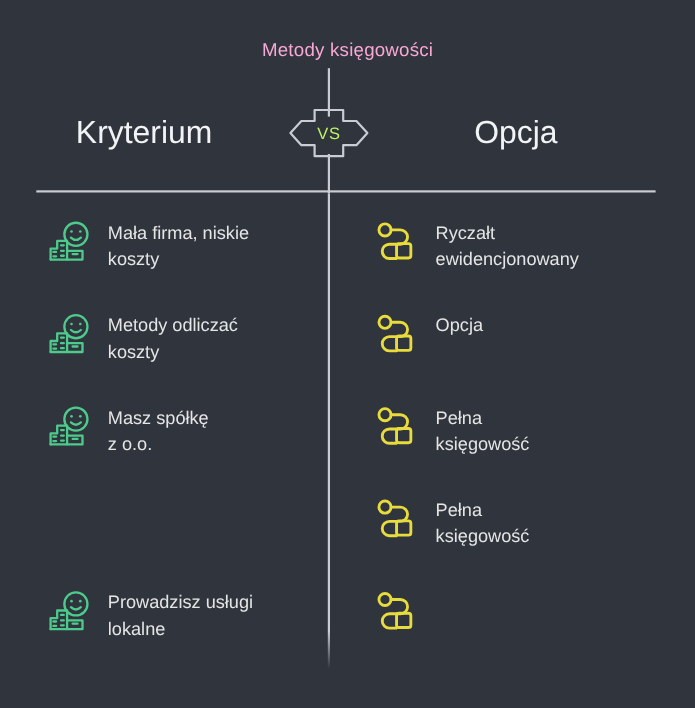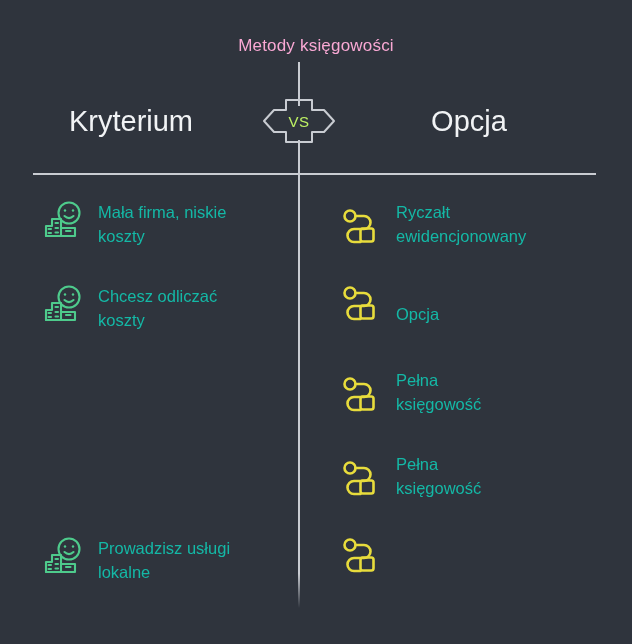--- a/index.html
+++ b/index.html
@@ -106,32 +106,32 @@
     height: 84px;
   }
   .cell {
     position: absolute;
     top: 0;
     display: flex;
     align-items: flex-start;
     gap: 12px;
   }
   .cell-left  { left: 42px;  width: 244px; }
-  .cell-right { left: 340px; width: 270px; align-items: flex-end; }
+  .cell-right { left: 340px; width: 270px; }
 
   .icon-wrap {
     flex: 0 0 auto;
     width: 44px;
     height: 44px;
     margin-top: 2px;
   }
   .icon-wrap svg { display: block; }
 
   .cell-text {
-    color: #14b8a6;
+    color: #e5e5e5;
     font-size: 16.5px;
     line-height: 1.48;
     padding-top: 4px;
     white-space: pre-line;
   }
 </style>
 </head>
 <body>
 
 <div class="canvas">
@@ -202,86 +202,105 @@
               <circle cx="31" cy="12.5" r="1.2" fill="#4ecb8c" stroke="none"></circle>
               <path d="M22.5 18 q4.5 4.2 9 0"></path>
               <path d="M4 38 V28 H10 V21 H19 V38"></path>
               <path d="M19 30 H33 V38 H4"></path>
               <path d="M13.5 25 h2.5 M13.5 30 h2.5 M13.5 34.5 h2.5"></path>
               <path d="M24 33 h4.5"></path>
               <path d="M6.5 31 h2.5 M6.5 35 h2.5"></path>
             </g>
           </svg>
         </span>
-        <span class="cell-text">Chcesz odliczać
+        <span class="cell-text">Metody odliczać
 koszty</span>
       </div>
       <div class="cell cell-right">
         <span class="icon-wrap">
           <svg width="44" height="44" viewBox="0 0 44 44">
             <g fill="none" stroke="#e8dc3c" stroke-width="2.6" stroke-linecap="round" stroke-linejoin="round">
               <circle cx="10" cy="11" r="5.5"></circle>
               <path d="M15.5 11 H24 a6.5 6.5 0 0 1 0 13 H14 a6.5 6.5 0 0 0 0 13 H20.5"></path>
               <rect x="20.5" y="30.5" width="13" height="13" rx="2.2" transform="translate(0,-7)"></rect>
             </g>
           </svg>
         </span>
         <span class="cell-text">Opcja</span>
-      </div>
-    </div>
-
-    <div class="row">
-      <div class="cell cell-right">
-        <span class="icon-wrap">
-          <svg width="44" height="44" viewBox="0 0 44 44">
-            <g fill="none" stroke="#e8dc3c" stroke-width="2.6" stroke-linecap="round" stroke-linejoin="round">
-              <circle cx="10" cy="11" r="5.5"></circle>
-              <path d="M15.5 11 H24 a6.5 6.5 0 0 1 0 13 H14 a6.5 6.5 0 0 0 0 13 H20.5"></path>
-              <rect x="20.5" y="30.5" width="13" height="13" rx="2.2" transform="translate(0,-7)"></rect>
-            </g>
-          </svg>
-        </span>
-        <span class="cell-text">Pełna
-księgowość</span>
-      </div>
-    </div>
-
-    <div class="row">
-      <div class="cell cell-right">
-        <span class="icon-wrap">
-          <svg width="44" height="44" viewBox="0 0 44 44">
-            <g fill="none" stroke="#e8dc3c" stroke-width="2.6" stroke-linecap="round" stroke-linejoin="round">
-              <circle cx="10" cy="11" r="5.5"></circle>
-              <path d="M15.5 11 H24 a6.5 6.5 0 0 1 0 13 H14 a6.5 6.5 0 0 0 0 13 H20.5"></path>
-              <rect x="20.5" y="30.5" width="13" height="13" rx="2.2" transform="translate(0,-7)"></rect>
-            </g>
-          </svg>
-        </span>
-        <span class="cell-text">Pełna
-księgowość</span>
       </div>
     </div>
 
     <div class="row">
       <div class="cell cell-left">
         <span class="icon-wrap">
           <svg width="44" height="44" viewBox="0 0 44 44">
             <g fill="none" stroke="#4ecb8c" stroke-width="2.1" stroke-linecap="round" stroke-linejoin="round">
               <circle cx="27" cy="15" r="10.5"></circle>
               <circle cx="23" cy="12.5" r="1.2" fill="#4ecb8c" stroke="none"></circle>
               <circle cx="31" cy="12.5" r="1.2" fill="#4ecb8c" stroke="none"></circle>
               <path d="M22.5 18 q4.5 4.2 9 0"></path>
               <path d="M4 38 V28 H10 V21 H19 V38"></path>
               <path d="M19 30 H33 V38 H4"></path>
               <path d="M13.5 25 h2.5 M13.5 30 h2.5 M13.5 34.5 h2.5"></path>
               <path d="M24 33 h4.5"></path>
               <path d="M6.5 31 h2.5 M6.5 35 h2.5"></path>
             </g>
           </svg>
         </span>
+        <span class="cell-text">Masz spółkę
+z o.o.</span>
+      </div>
+      <div class="cell cell-right">
+        <span class="icon-wrap">
+          <svg width="44" height="44" viewBox="0 0 44 44">
+            <g fill="none" stroke="#e8dc3c" stroke-width="2.6" stroke-linecap="round" stroke-linejoin="round">
+              <circle cx="10" cy="11" r="5.5"></circle>
+              <path d="M15.5 11 H24 a6.5 6.5 0 0 1 0 13 H14 a6.5 6.5 0 0 0 0 13 H20.5"></path>
+              <rect x="20.5" y="30.5" width="13" height="13" rx="2.2" transform="translate(0,-7)"></rect>
+            </g>
+          </svg>
+        </span>
+        <span class="cell-text">Pełna
+księgowość</span>
+      </div>
+    </div>
+
+    <div class="row">
+      <div class="cell cell-right">
+        <span class="icon-wrap">
+          <svg width="44" height="44" viewBox="0 0 44 44">
+            <g fill="none" stroke="#e8dc3c" stroke-width="2.6" stroke-linecap="round" stroke-linejoin="round">
+              <circle cx="10" cy="11" r="5.5"></circle>
+              <path d="M15.5 11 H24 a6.5 6.5 0 0 1 0 13 H14 a6.5 6.5 0 0 0 0 13 H20.5"></path>
+              <rect x="20.5" y="30.5" width="13" height="13" rx="2.2" transform="translate(0,-7)"></rect>
+            </g>
+          </svg>
+        </span>
+        <span class="cell-text">Pełna
+księgowość</span>
+      </div>
+    </div>
+
+    <div class="row">
+      <div class="cell cell-left">
+        <span class="icon-wrap">
+          <svg width="44" height="44" viewBox="0 0 44 44">
+            <g fill="none" stroke="#4ecb8c" stroke-width="2.1" stroke-linecap="round" stroke-linejoin="round">
+              <circle cx="27" cy="15" r="10.5"></circle>
+              <circle cx="23" cy="12.5" r="1.2" fill="#4ecb8c" stroke="none"></circle>
+              <circle cx="31" cy="12.5" r="1.2" fill="#4ecb8c" stroke="none"></circle>
+              <path d="M22.5 18 q4.5 4.2 9 0"></path>
+              <path d="M4 38 V28 H10 V21 H19 V38"></path>
+              <path d="M19 30 H33 V38 H4"></path>
+              <path d="M13.5 25 h2.5 M13.5 30 h2.5 M13.5 34.5 h2.5"></path>
+              <path d="M24 33 h4.5"></path>
+              <path d="M6.5 31 h2.5 M6.5 35 h2.5"></path>
+            </g>
+          </svg>
+        </span>
         <span class="cell-text">Prowadzisz usługi
 lokalne</span>
       </div>
       <div class="cell cell-right">
         <span class="icon-wrap">
           <svg width="44" height="44" viewBox="0 0 44 44">
             <g fill="none" stroke="#e8dc3c" stroke-width="2.6" stroke-linecap="round" stroke-linejoin="round">
               <circle cx="10" cy="11" r="5.5"></circle>
               <path d="M15.5 11 H24 a6.5 6.5 0 0 1 0 13 H14 a6.5 6.5 0 0 0 0 13 H20.5"></path>
               <rect x="20.5" y="30.5" width="13" height="13" rx="2.2" transform="translate(0,-7)"></rect>

